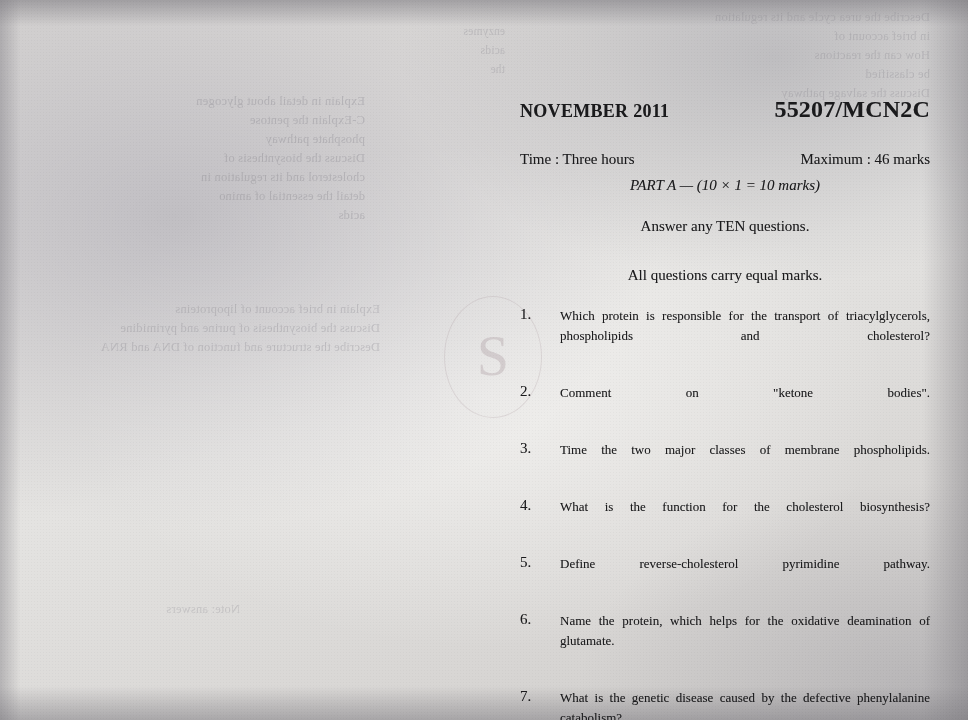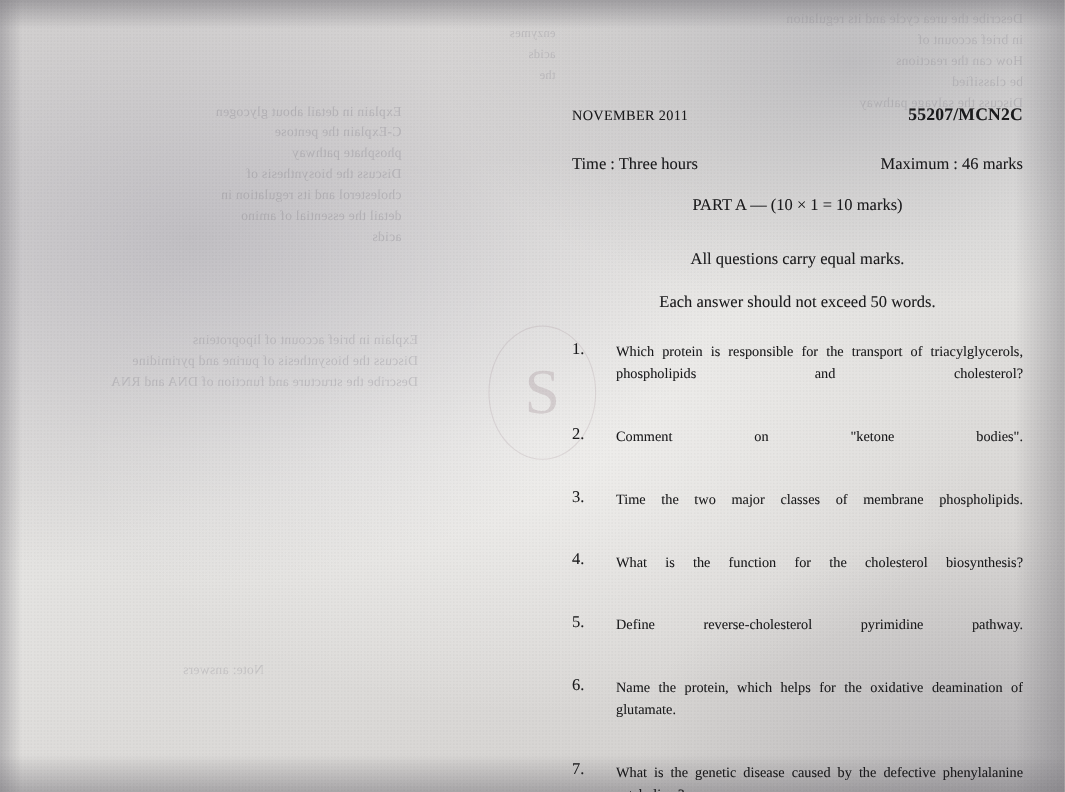--- a/index.html
+++ b/index.html
@@ -114,44 +114,44 @@
     color: #1a1a1c;
   }
 
   .header-row {
     display: flex;
     justify-content: space-between;
     align-items: baseline;
     margin-bottom: 28px;
   }
   .exam-date {
-    font-weight: normal;
-    font-size: 13px;
+    font-weight: bold;
+    font-size: 18px;
     letter-spacing: 0.3px;
   }
   .paper-code {
     font-weight: bold;
-    font-size: 16px;
+    font-size: 24px;
     letter-spacing: 0.2px;
   }
 
   .meta-row {
     display: flex;
     justify-content: space-between;
     align-items: flex-start;
     font-size: 15px;
-    margin-bottom: 20px;
+    margin-bottom: 9px;
   }
 
   .centered {
     text-align: center;
     font-size: 15px;
     margin-bottom: 16px;
   }
-  .part-title { margin-bottom: 24px; }
+  .part-title { margin-bottom: 24px; font-style: italic; }
   .instr-1 { margin-bottom: 22px; }
   .instr-2 { margin-bottom: 22px; margin-top: 32px; }
   .instr-3 { margin-bottom: 26px; }
 
   .q-list { margin: 0; padding: 0; }
   .q-item {
     display: flex;
     margin-bottom: 17px;
   }
   .q-num {
@@ -210,22 +210,22 @@
       <div class="exam-date">NOVEMBER 2011</div>
       <div class="paper-code">55207/MCN2C</div>
     </div>
 
     <div class="meta-row">
       <div>Time : Three hours</div>
       <div>Maximum : 46 marks</div>
     </div>
 
     <div class="centered part-title">PART A — (10 × 1 = 10 marks)</div>
+    <div class="centered instr-1">Answer any TEN questions.</div>
     <div class="centered instr-2">All questions carry equal marks.</div>
-    <div class="centered instr-3">Each answer should not exceed 50 words.</div>
 
     <div class="q-list">
 
       <div class="q-item">
         <div class="q-num">1.</div>
         <div class="q-text">Which protein is responsible for the transport of triacylglycerols, phospholipids and cholesterol?</div>
       </div>
 
       <div class="q-item">
         <div class="q-num">2.</div>

